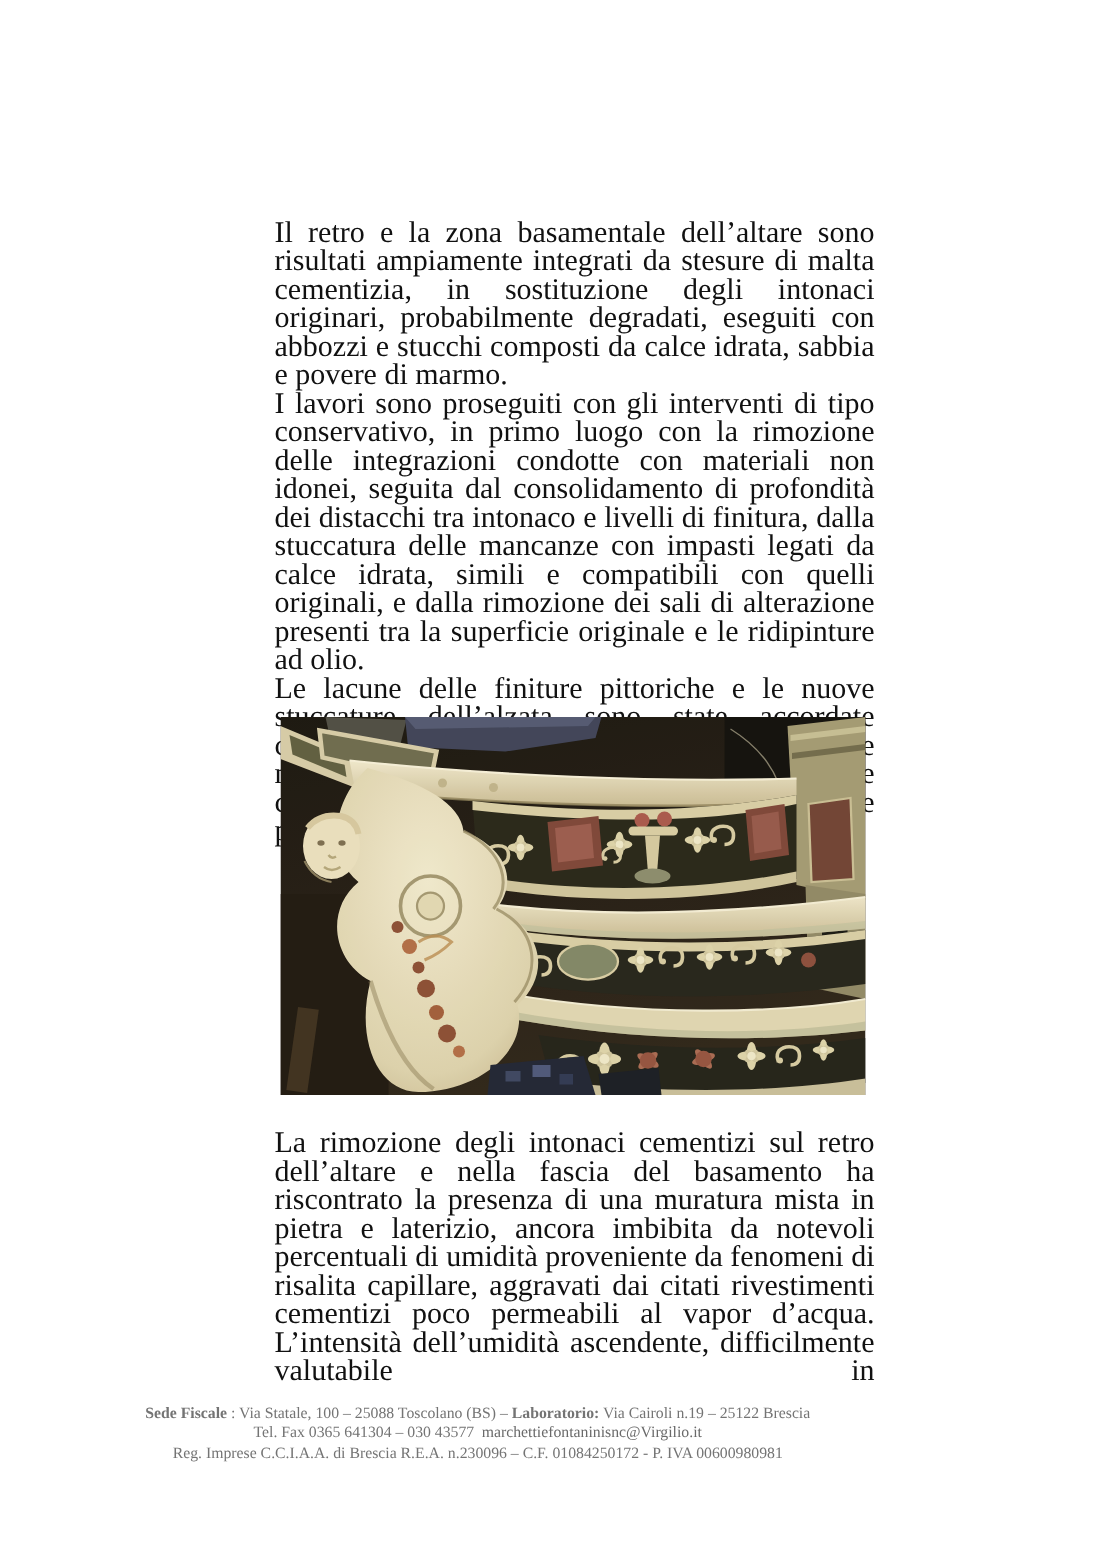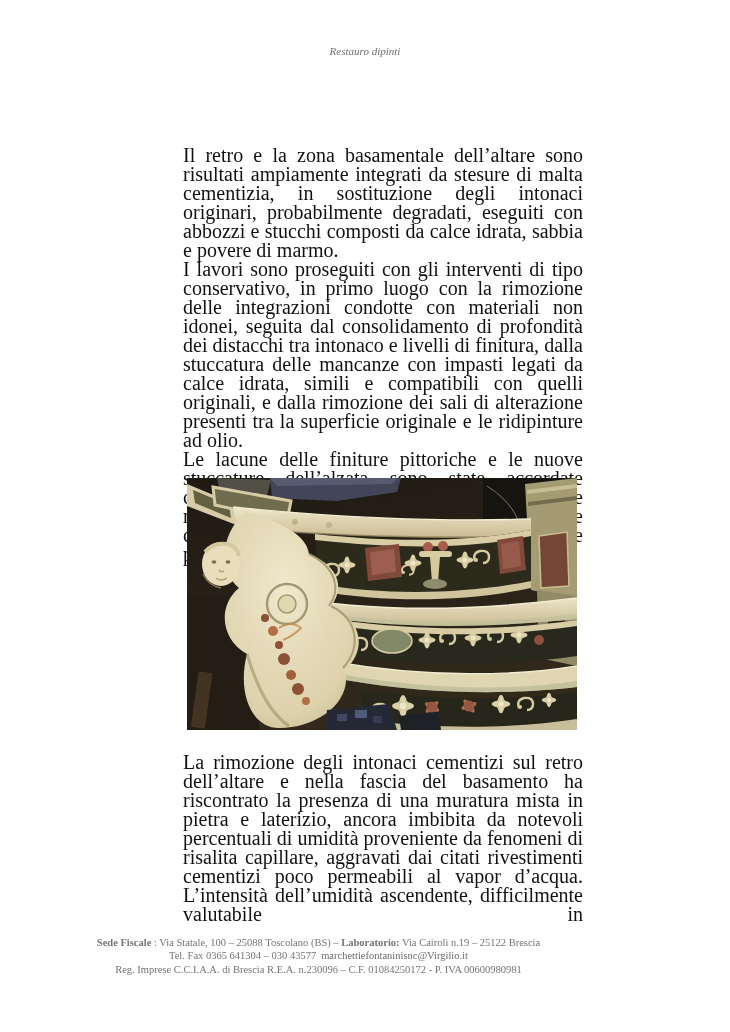--- a/index.html
+++ b/index.html
@@ -51,21 +51,20 @@
   .footer .email{
     color:#6a6a6a;cursor:pointer;margin-left:5px;
   }
 </style>
 </head>
 <body>
 
 <div class="page">
 
   <div class="header">
-    <div class="tagline">Restauro dipinti</div>
   </div>
 
   <div class="bodytext block1">
     <p>Il retro e la zona basamentale dell’altare sono risultati ampiamente integrati da stesure di malta cementizia, in sostituzione degli intonaci originari, probabilmente degradati, eseguiti con abbozzi e stucchi composti da calce idrata, sabbia e povere di marmo.</p>
     <p>I lavori sono proseguiti con gli interventi di tipo conservativo, in primo luogo con la rimozione delle integrazioni condotte con materiali non idonei, seguita dal consolidamento di profondità dei distacchi tra intonaco e livelli di finitura, dalla stuccatura delle mancanze con impasti legati da calce idrata, simili e compatibili con quelli originali, e dalla rimozione dei sali di alterazione presenti tra la superficie originale e le ridipinture ad olio.</p>
     <p>Le lacune delle finiture pittoriche e le nuove stuccature dell’alzata sono state accordate cromaticamente con velature ad acquarello e le membrature in stucco bianco sono state integrate con velature a base di latte di calce diluito e pigmenti naturali stabili.</p>
   </div>
 
   <figure class="photo">
     <svg width="390" height="252" viewBox="0 0 390 252" xmlns="http://www.w3.org/2000/svg">

